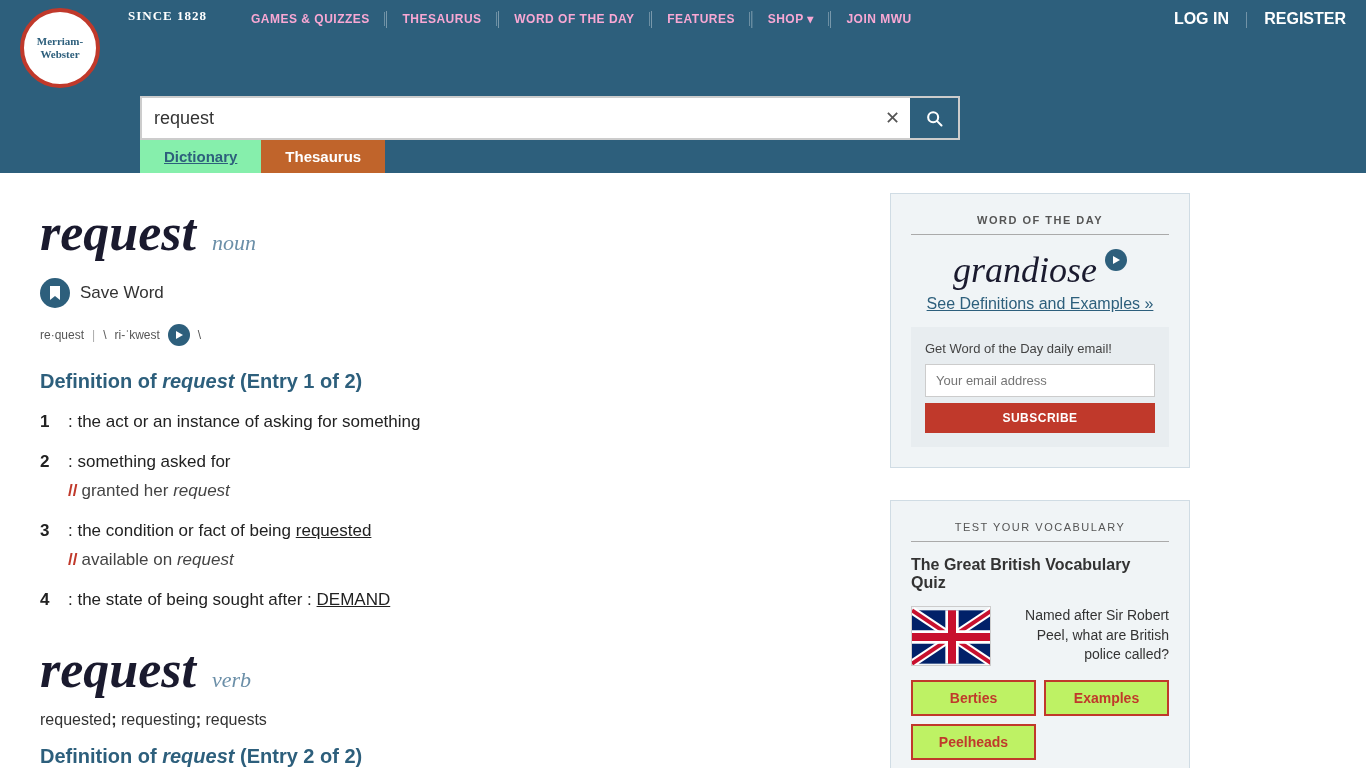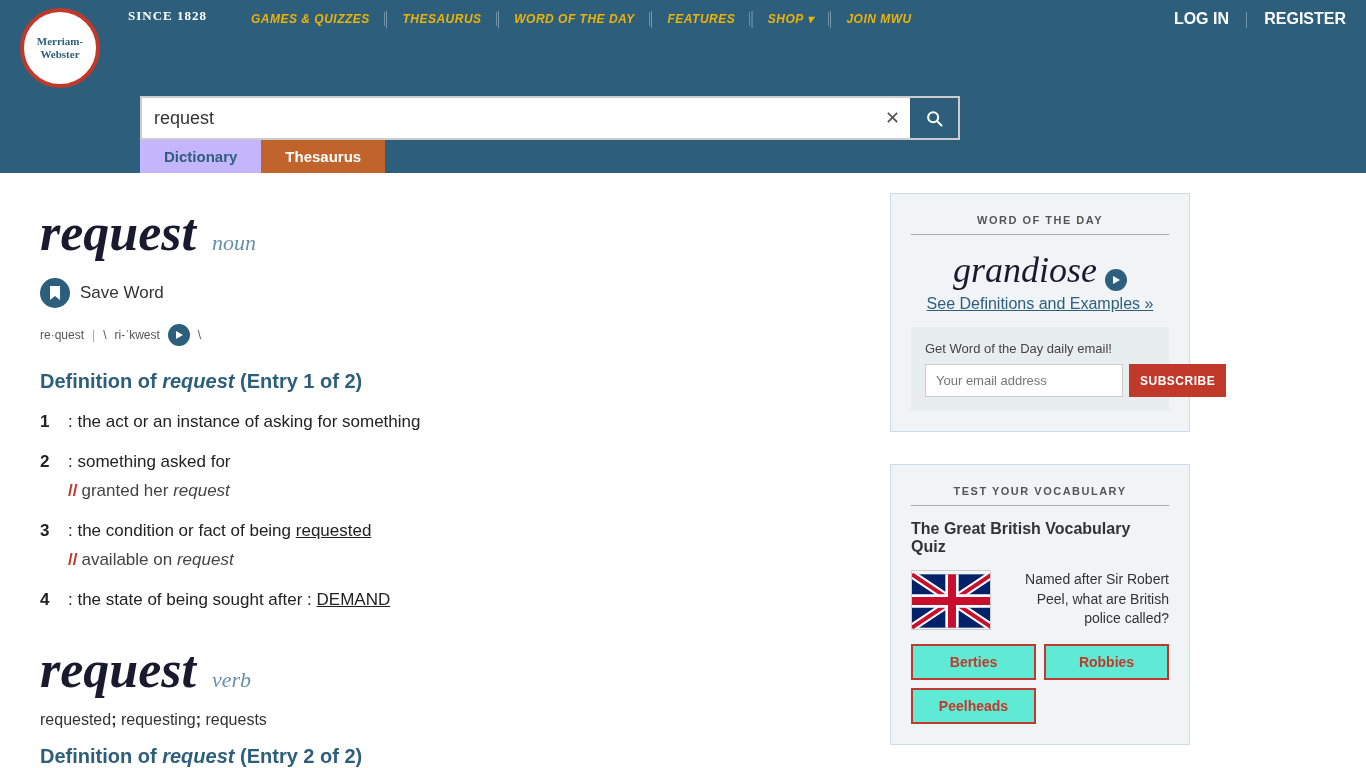--- a/index.html
+++ b/index.html
@@ -15,30 +15,29 @@
       align-items: center;
       justify-content: center;
       color: #2d5f7c;
       font-size: 11px;
       font-weight: bold;
       line-height: 1.2;
       text-align: center;
       font-family: Georgia, serif;
     }
     .nav-link {
-      color: #eab308;
+      color: #f9a8d4;
       text-decoration: none;
       font-size: 12px;
       font-weight: bold;
       letter-spacing: 0.5px;
       padding: 0 14px;
       border-right: 1px solid rgba(255,255,255,0.3);
       font-family: Arial, sans-serif;
       cursor: pointer;
-      font-style: italic;
     }
     .nav-link:last-child { border-right: none; }
     .auth-link {
       color: white;
       font-size: 16px;
       font-weight: bold;
       font-family: Arial, sans-serif;
       cursor: pointer;
       text-decoration: none;
     }
@@ -79,21 +78,22 @@
     .tab {
       padding: 8px 24px;
       font-size: 15px;
       font-family: Arial, sans-serif;
       font-weight: bold;
       cursor: pointer;
       text-decoration: none;
     }
     .tab-dict {
       color: #2d5f7c;
-      background: #c4b5fd;
+      background: #86efac;
+      text-decoration: underline;
       text-align: right;
     }
     .tab-thes {
       color: white;
       background: #c0642b;
     }
 
     
     .main-container {
       display: flex;
@@ -269,21 +269,21 @@
       margin: 8px 0 14px 0;
     }
     .wotd-word {
       font-size: 36px;
       font-style: italic;
       font-family: Georgia, serif;
       color: #1a1a2e;
       text-align: center;
       margin-bottom: 4px;
       display: flex;
-      align-items: flex-end;
+      align-items: flex-start;
       justify-content: center;
       gap: 8px;
     }
     .wotd-audio {
       width: 22px;
       height: 22px;
       border-radius: 50%;
       background: #2d5f7c;
       display: inline-flex;
       align-items: center;
@@ -309,20 +309,21 @@
     }
     .email-label {
       font-size: 13px;
       font-family: Liberation Sans, sans-serif;
       color: #444;
       margin-bottom: 8px;
     }
     .email-row {
       display: flex;
       gap: 6px;
+      flex-direction: column;
     }
     .email-input {
       flex: 1;
       padding: 8px 10px;
       font-size: 13px;
       border: 1px solid #ccc;
       font-family: Arial, sans-serif;
       outline: none;
     }
     .subscribe-btn {
@@ -337,21 +338,21 @@
       letter-spacing: 0.5px;
     }
 
     .vocab-card {
       background: #f0f4f6;
       border: 1px solid #d0dce4;
       padding: 20px;
     }
     .vocab-label {
       font-size: 11px;
-      font-weight: bold;
+      font-weight: normal;
       letter-spacing: 1.5px;
       color: #555;
       text-align: center;
       font-family: Arial, sans-serif;
       margin-bottom: 8px;
     }
     .vocab-divider {
       height: 1px;
       background: #aaa;
       margin: 8px 0 14px 0;
@@ -383,21 +384,21 @@
       line-height: 1.4;
     }
     .quiz-options {
       display: grid;
       grid-template-columns: 1fr 1fr;
       gap: 8px;
     }
     .quiz-option {
       border: 2px solid #c0392b;
       color: #c0392b;
-      background: #5eead4;
+      background: #bef264;
       padding: 8px 10px;
       font-size: 14px;
       font-family: Arial, sans-serif;
       font-weight: bold;
       text-align: center;
       cursor: pointer;
     }
 
     
     .header-wrapper {
@@ -619,19 +620,19 @@
             <line x1="30" y1="0" x2="30" y2="40" stroke="white" stroke-width="10"></line>
             <line x1="0" y1="20" x2="60" y2="20" stroke="white" stroke-width="10"></line>
             <line x1="30" y1="0" x2="30" y2="40" stroke="#C8102E" stroke-width="6"></line>
             <line x1="0" y1="20" x2="60" y2="20" stroke="#C8102E" stroke-width="6"></line>
           </svg>
         </div>
         <div class="quiz-question">Named after Sir Robert Peel, what are British police called?</div>
       </div>
       <div class="quiz-options">
         <button class="quiz-option">Berties</button>
-        <button class="quiz-option">Robbies</button>
+        <button class="quiz-option">Examples</button>
         <button class="quiz-option">Peelheads</button>
       </div>
     </div>
 
   </div>
 </div>
 
 </body></html>

